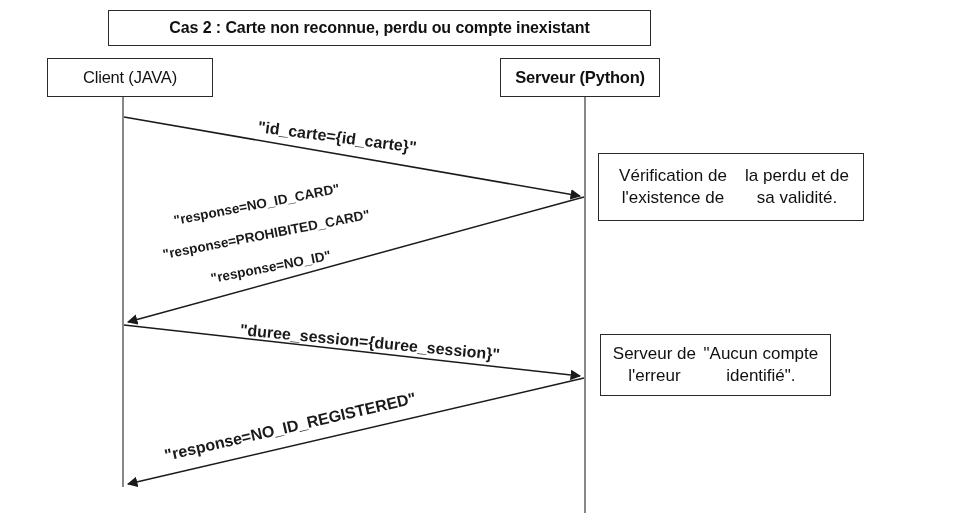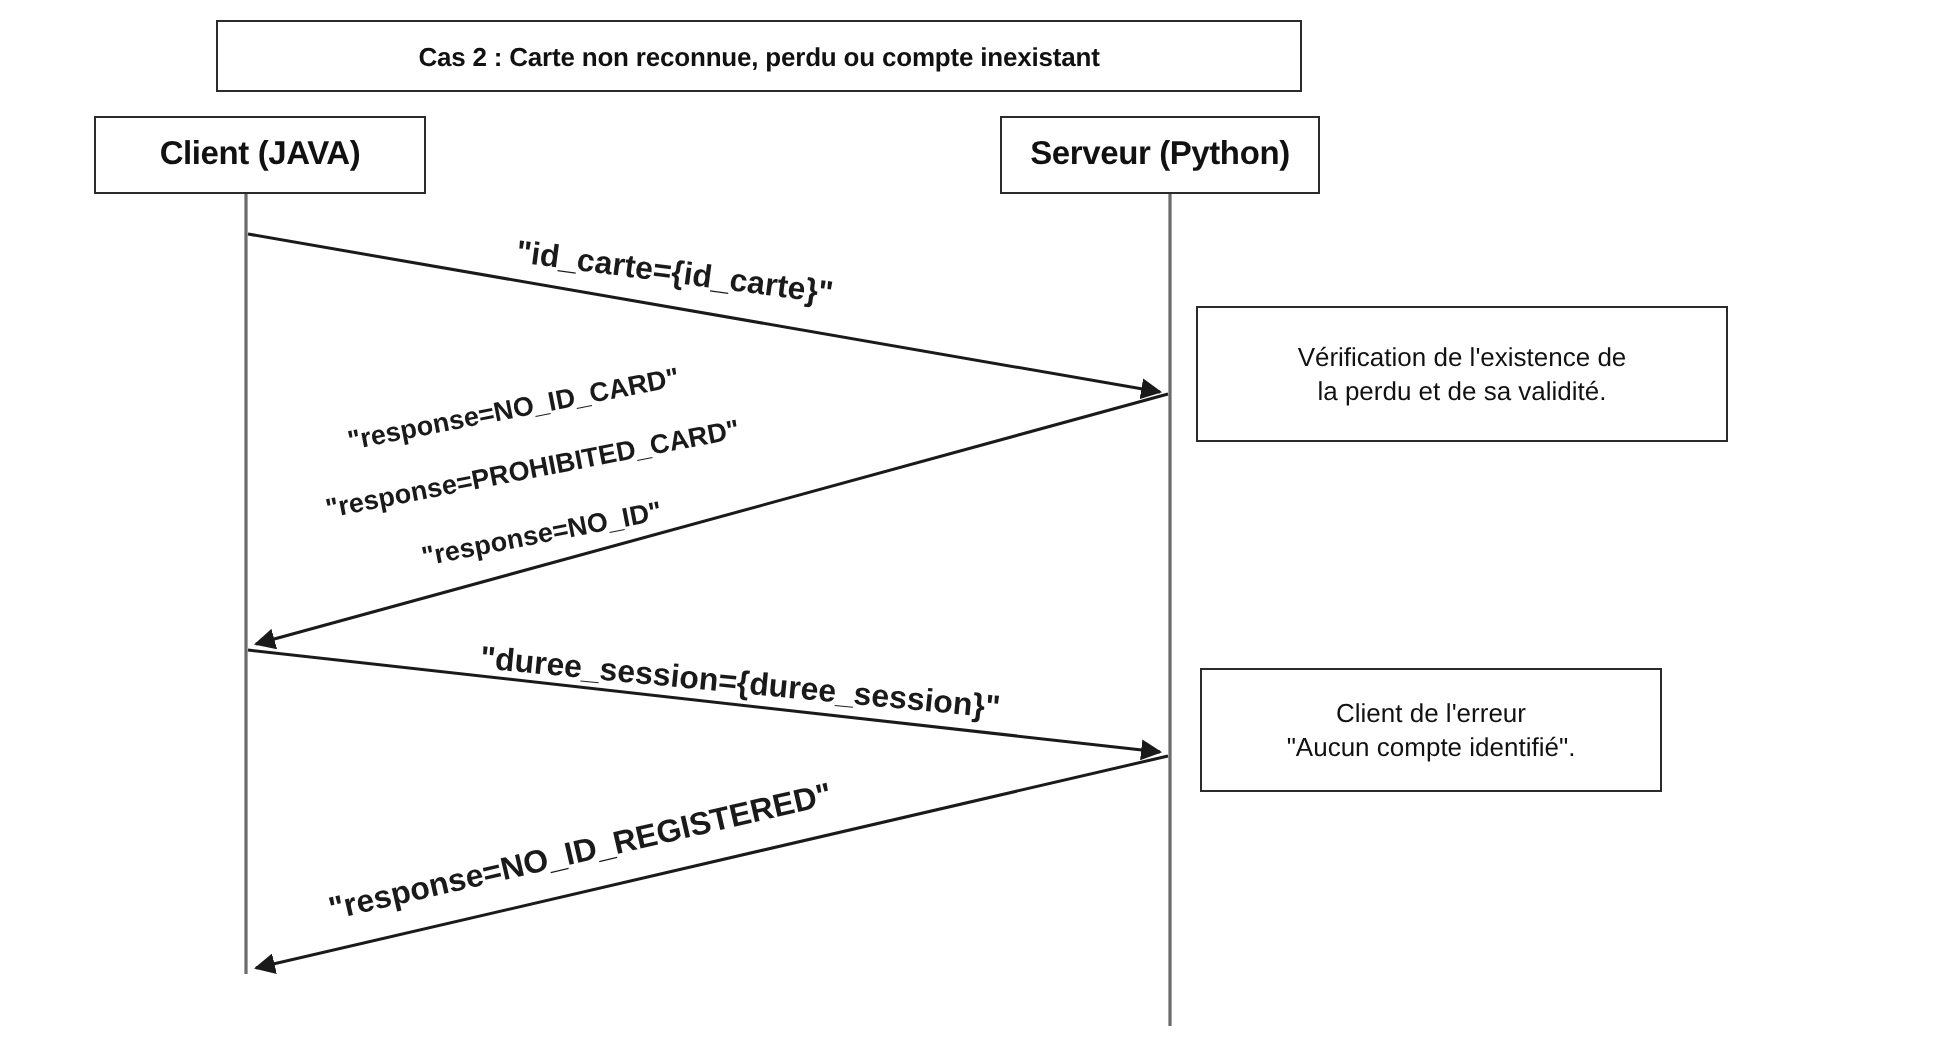--- a/index.html
+++ b/index.html
@@ -33,45 +33,45 @@
     align-items: center;
     justify-content: center;
     text-align: center;
     color: #111111;
   }
   #title-box {
     left: 108px;
     top: 10px;
     width: 543px;
     height: 36px;
-    font-size: 13px;
+    font-size: 16px;
     font-weight: bold;
     letter-spacing: -0.1px;
   }
   #client-box {
     left: 47px;
     top: 58px;
     width: 166px;
     height: 39px;
     font-size: 16.5px;
-    font-weight: bold;
+    font-weight: normal;
     letter-spacing: -0.2px;
   }
   #server-box {
     left: 500px;
     top: 58px;
     width: 160px;
     height: 39px;
     font-size: 16.5px;
     font-weight: bold;
     letter-spacing: -0.2px;
   }
   .note-box {
-    flex-direction: column;
-    font-size: 13px;
+    flex-direction: row;
+    font-size: 17px;
     font-weight: normal;
     line-height: 1.32;
     padding: 2px 8px;
   }
   #note-verification {
     left: 598px;
     top: 153px;
     width: 266px;
     height: 68px;
   }
@@ -163,21 +163,21 @@
   <div class="box" id="client-box">Client (JAVA)</div>
 
   <div class="box" id="server-box">Serveur (Python)</div>
 
   <div class="box note-box" id="note-verification">
     <span>Vérification de l'existence de</span>
     <span>la perdu et de sa validité.</span>
   </div>
 
   <div class="box note-box" id="note-erreur">
-    <span>Client de l'erreur</span>
+    <span>Serveur de l'erreur</span>
     <span>"Aucun compte identifié".</span>
   </div>
 
   <div class="msg-label lbl-id-carte">"id_carte={id_carte}"</div>
 
   <div class="msg-label lbl-no-id-card">"response=NO_ID_CARD"</div>
 
   <div class="msg-label lbl-prohibited-card">"response=PROHIBITED_CARD"</div>
 
   <div class="msg-label lbl-no-id">"response=NO_ID"</div>

